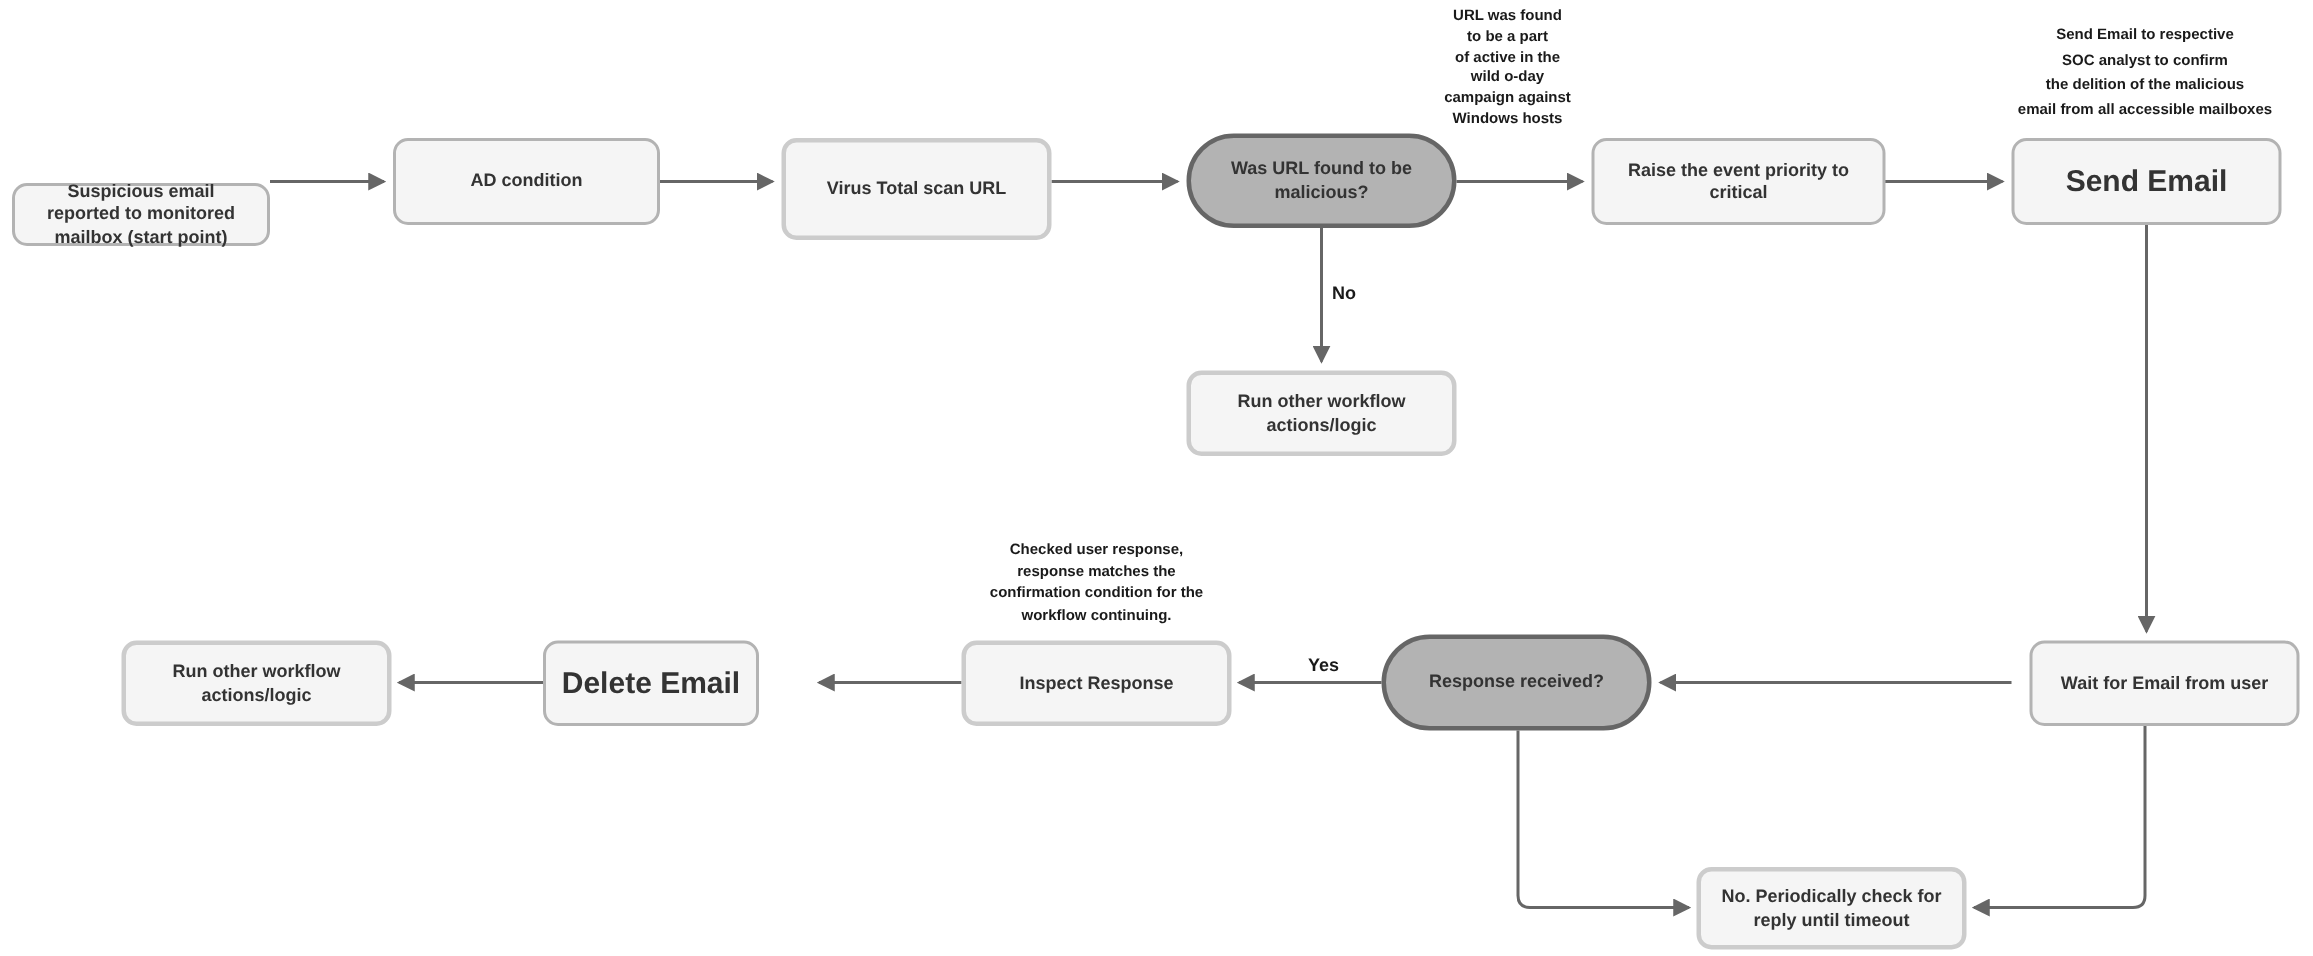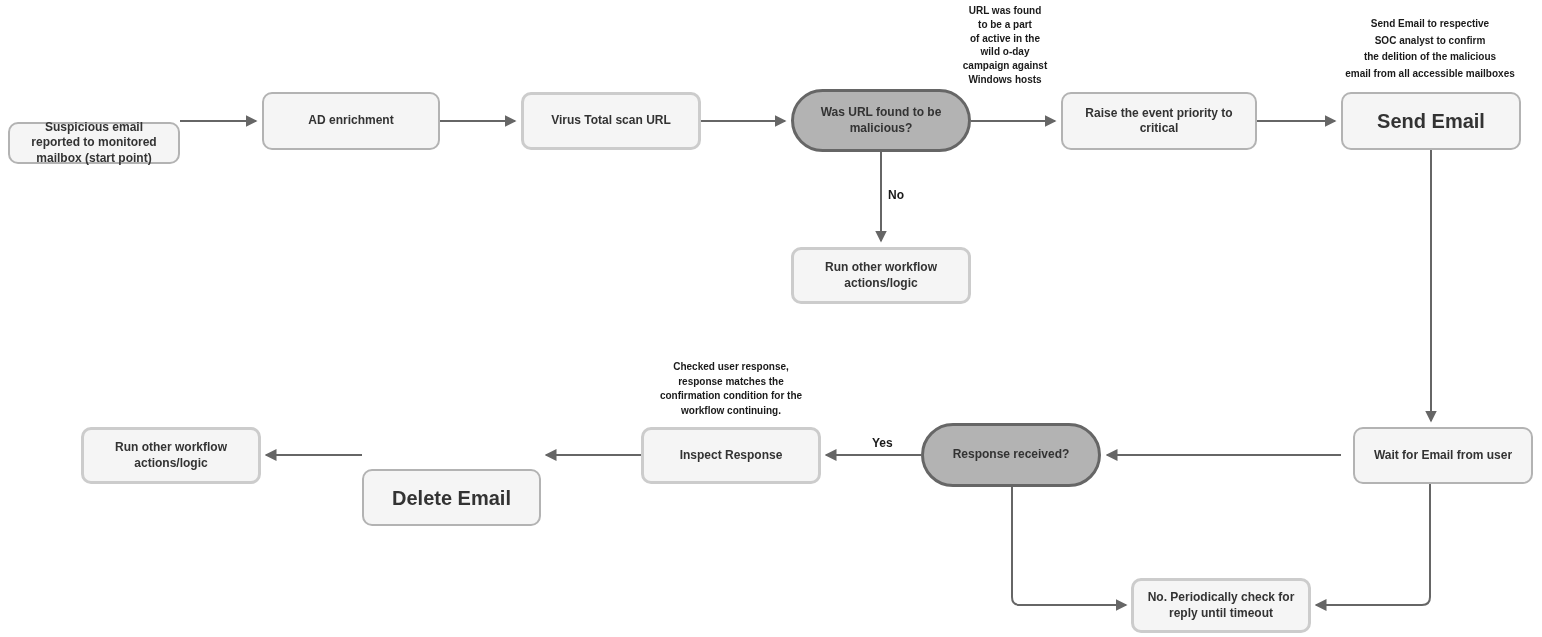--- a/index.html
+++ b/index.html
@@ -75,39 +75,39 @@
     <path d="M641 455 L546 455" marker-end="url(#arr)"></path>
     <path d="M362 455 L266 455" marker-end="url(#arr)"></path>
     <path d="M1012 487 L1012 597 Q1012 605 1020 605 L1126 605" marker-end="url(#arr)"></path>
     <path d="M1430 483 L1430 597 Q1430 605 1422 605 L1316 605" marker-end="url(#arr)"></path>
   </svg>
 
   <div class="node process" style="left:8px; top:92px; width:172px; height:42px;margin-top:30px;">Suspicious email
 reported to monitored
 mailbox (start point)</div>
 
-  <div class="node process" style="left:262px; top:92px; width:178px; height:58px;">AD enrichment</div>
+  <div class="node process" style="left:262px; top:92px; width:178px; height:58px;">AD condition</div>
 
-  <div class="node process light" style="left:521px; top:92px; width:180px; height:58px;">Virus Total scan URL</div>
+  <div class="node process light" style="left:521px; top:92px; width:180px; height:68px;">Virus Total scan URL</div>
 
   <div class="node decision" style="left:791px; top:89px; width:180px; height:63px;">Was URL found to be
 malicious?</div>
 
   <div class="node process" style="left:1061px; top:92px; width:196px; height:58px;">Raise the event priority to
 critical</div>
 
   <div class="node process big" style="left:1341px; top:92px; width:180px; height:58px;">Send Email</div>
 
   <div class="node process light" style="left:791px; top:247px; width:180px; height:57px;">Run other workflow
 actions/logic</div>
 
   <div class="node process light" style="left:81px; top:427px; width:180px; height:57px;">Run other workflow
 actions/logic</div>
 
-  <div class="node process big" style="left:362px; top:427px; width:179px; height:57px;margin-top:42px;">Delete Email</div>
+  <div class="node process big" style="left:362px; top:427px; width:144px; height:57px;">Delete Email</div>
 
   <div class="node decision" style="left:921px; top:423px; width:180px; height:64px;">Response received?</div>
 
   <div class="node process light" style="left:641px; top:427px; width:180px; height:57px;">Inspect Response</div>
 
   <div class="node process" style="left:1341px; top:427px; width:180px; height:57px;margin-left:12px;">Wait for Email from user</div>
 
   <div class="node process light" style="left:1131px; top:578px; width:180px; height:55px;text-align:center;">No. Periodically check for
 reply until timeout</div>
 

